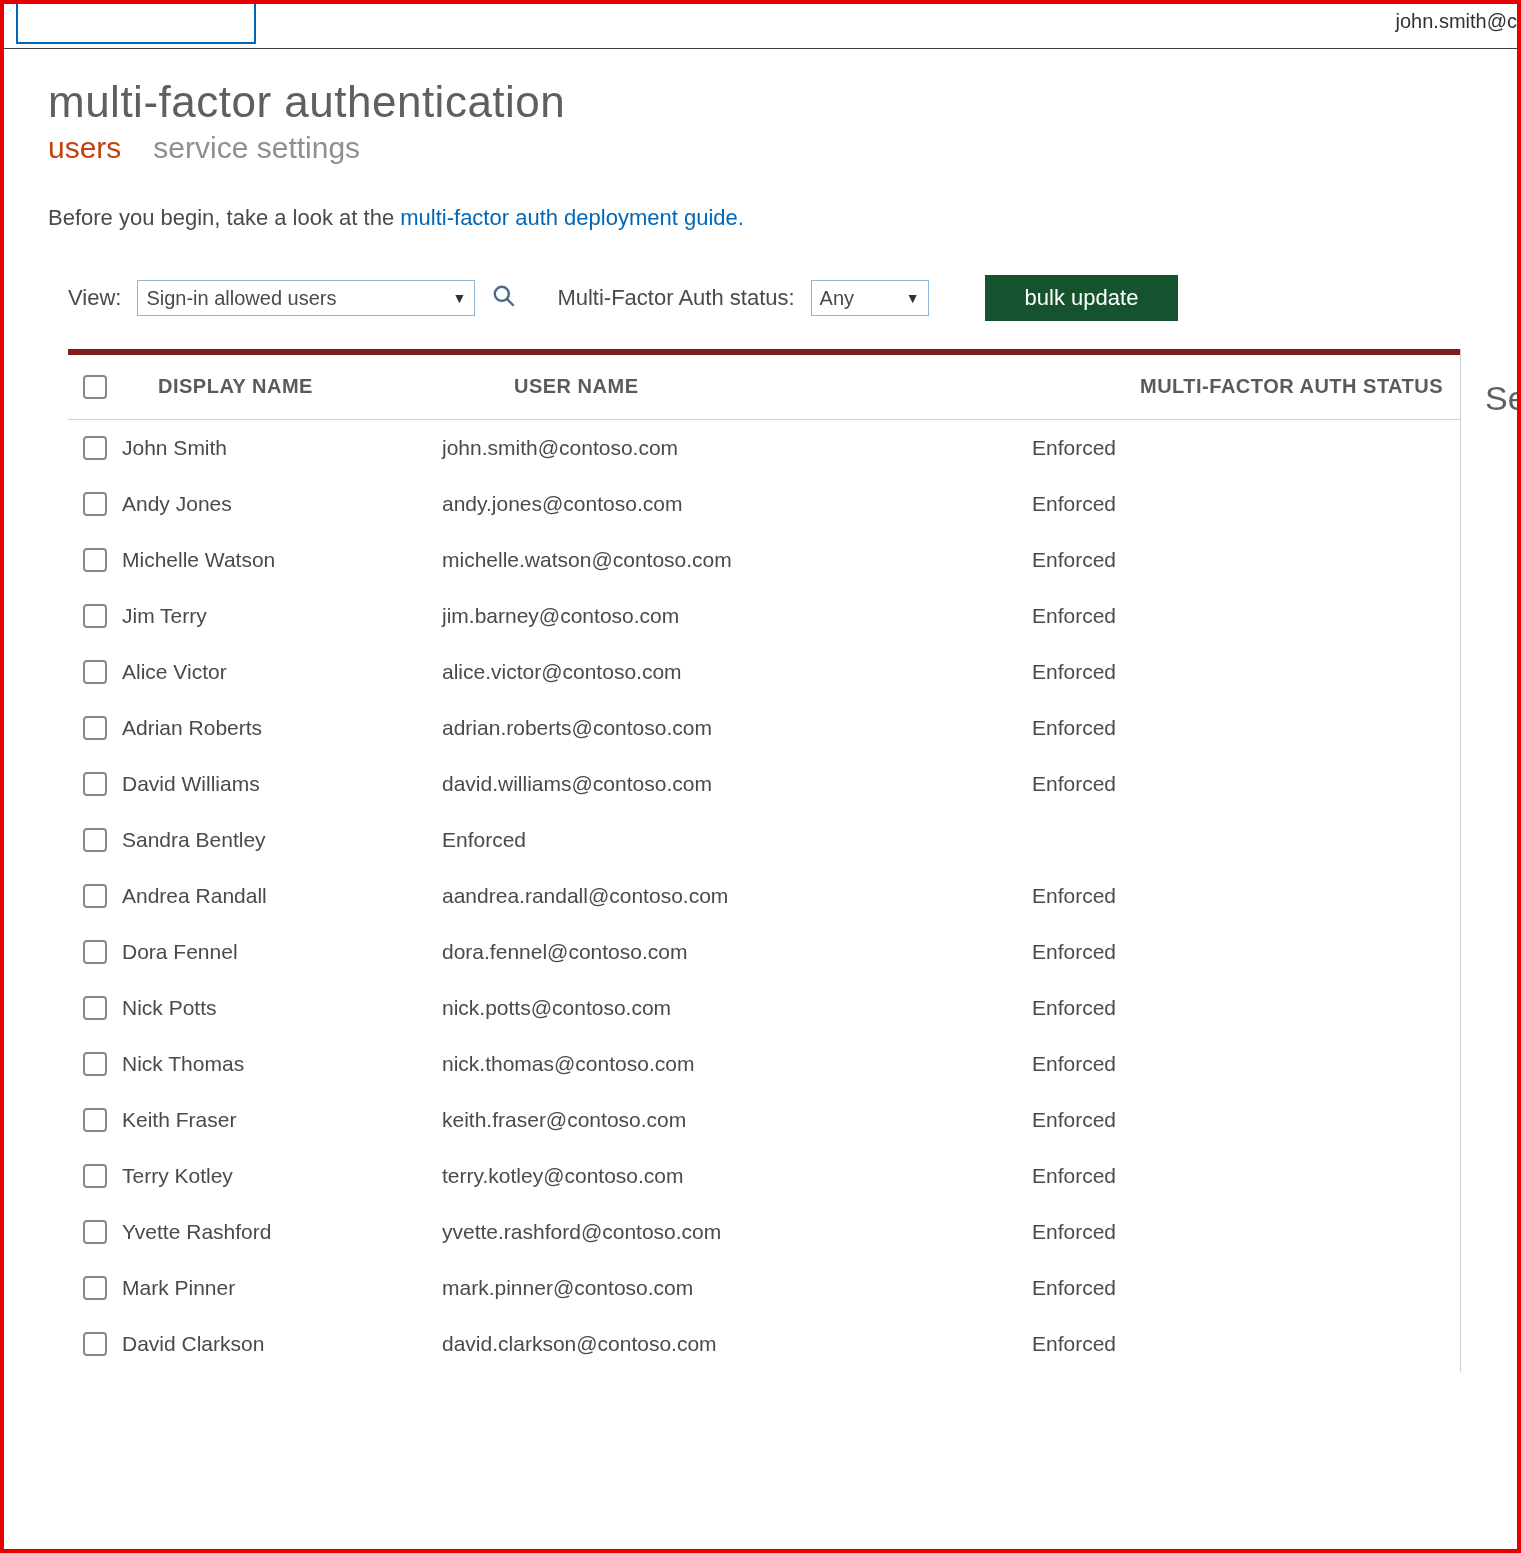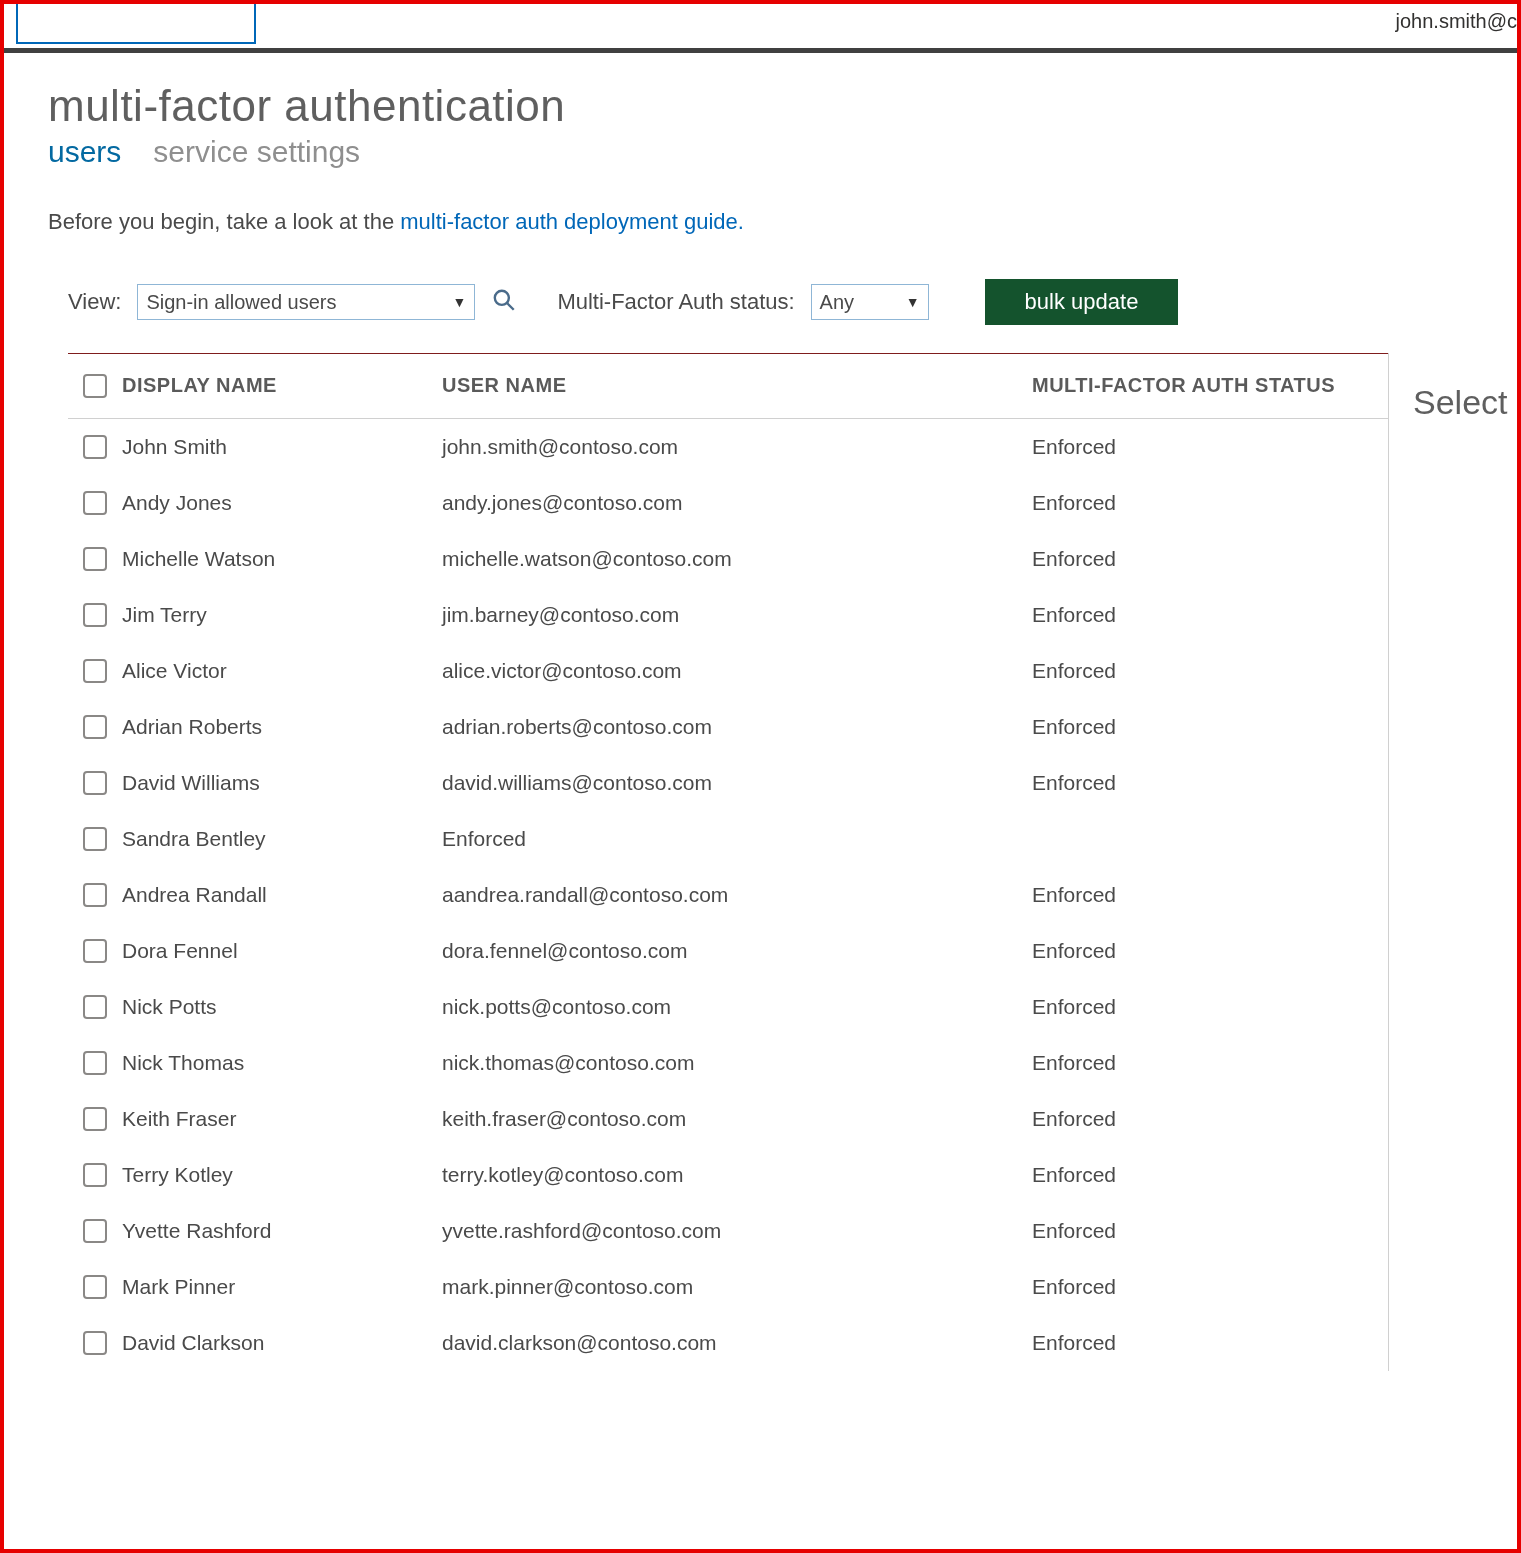--- a/index.html
+++ b/index.html
@@ -13,21 +13,21 @@
   .page-wrap {
     border: 4px solid #e60000;
     box-sizing: border-box;
     width: 1521px;
     height: 1553px;
     overflow: hidden;
     position: relative;
   }
   .topbar {
     height: 44px;
-    border-bottom: 5px solid #404040;
+    border-bottom: 1px solid #404040;
     display: flex;
     align-items: flex-start;
     justify-content: space-between;
     padding: 0;
   }
   .topbar-left {
     width: 240px;
     height: 40px;
     border: 2px solid #0067b8;
     margin: 0 0 0 12px;
@@ -54,21 +54,21 @@
     display: flex;
     gap: 32px;
     margin-bottom: 40px;
   }
   .tab {
     font-size: 30px;
     color: #8f8f8f;
     cursor: pointer;
   }
   .tab.active {
-    color: #0369a1;
+    color: #c2410c;
   }
   .intro {
     font-size: 22px;
     color: #4a4a4a;
     margin-bottom: 44px;
   }
   .intro a {
     color: #0067b8;
     text-decoration: none;
   }
@@ -116,24 +116,25 @@
     margin-left: 40px;
   }
   .main-area {
     display: flex;
   }
   .table-area {
     flex: 0 0 1340px;
   }
   .table-header {
     display: flex;
-    border-top: 1px solid #7f1d1d;
+    border-top: 6px solid #7f1d1d;
     border-bottom: 1px solid #d0d0d0;
     padding: 20px 0;
     margin-left: 20px;
+    gap: 36px;
   }
   .col-check { width: 54px; display:flex; align-items:center; justify-content:center;}
   .col-name  { width: 320px; }
   .col-user  { width: 590px; }
   .col-status{ width: 320px; }
   .th {
     font-size: 20px;
     font-weight: 700;
     color: #5a5a5a;
     letter-spacing: 0.5px;

